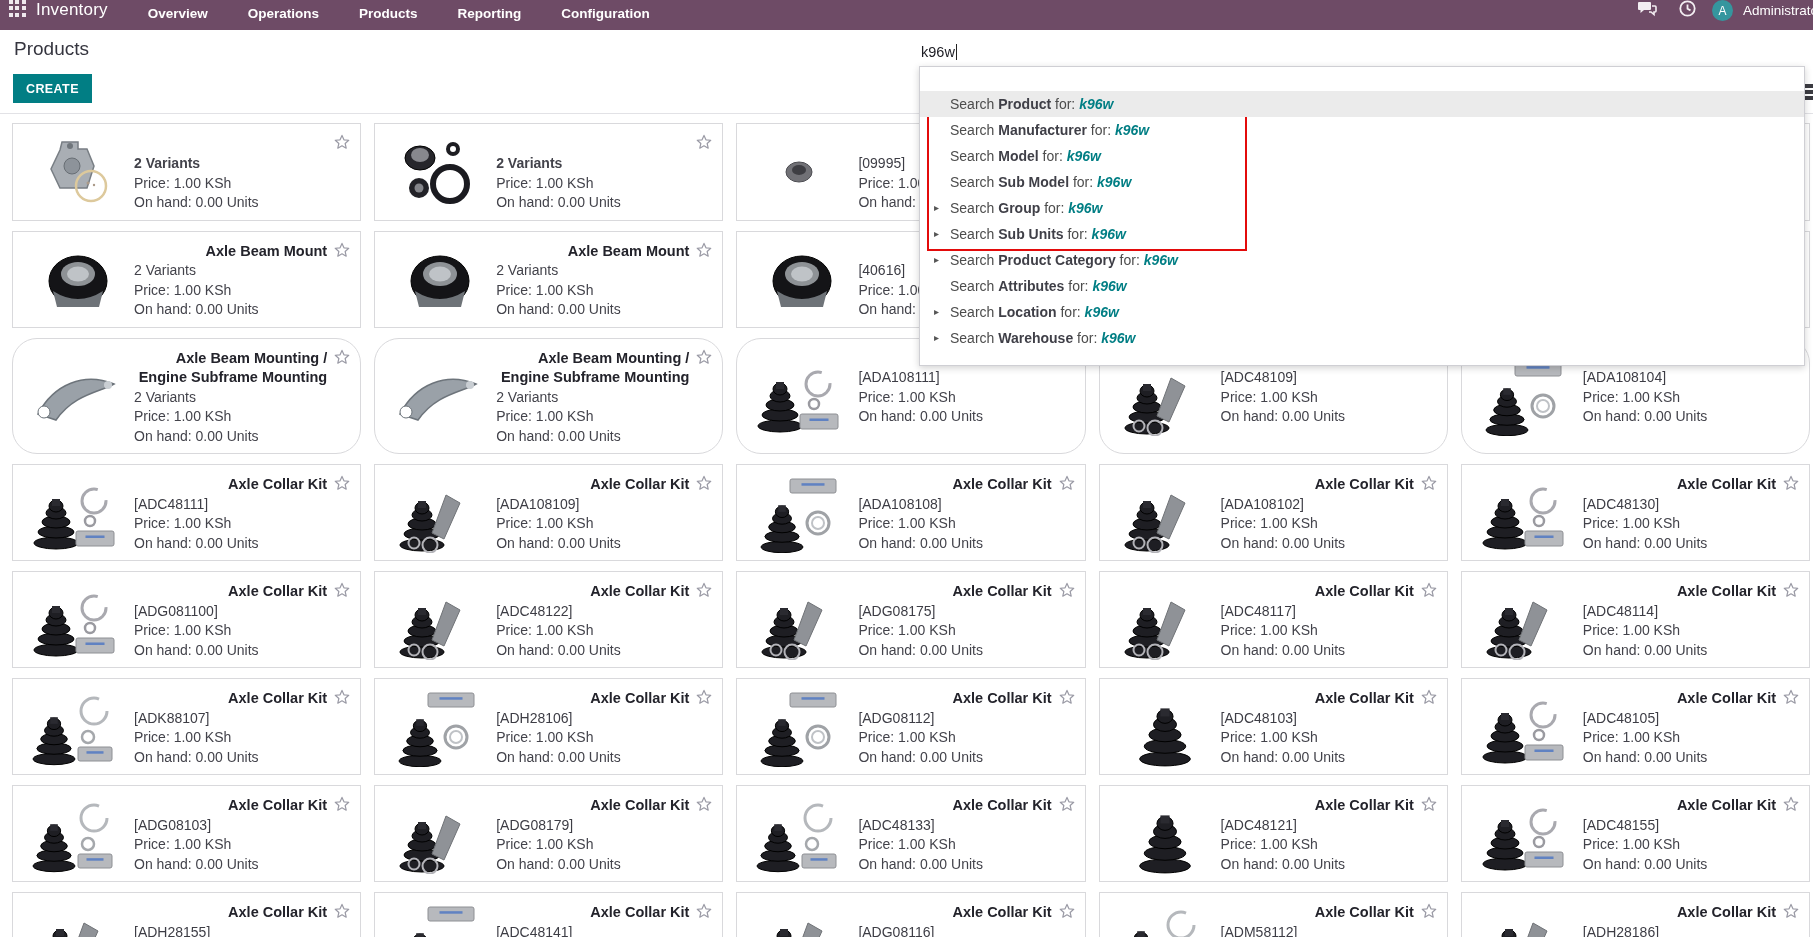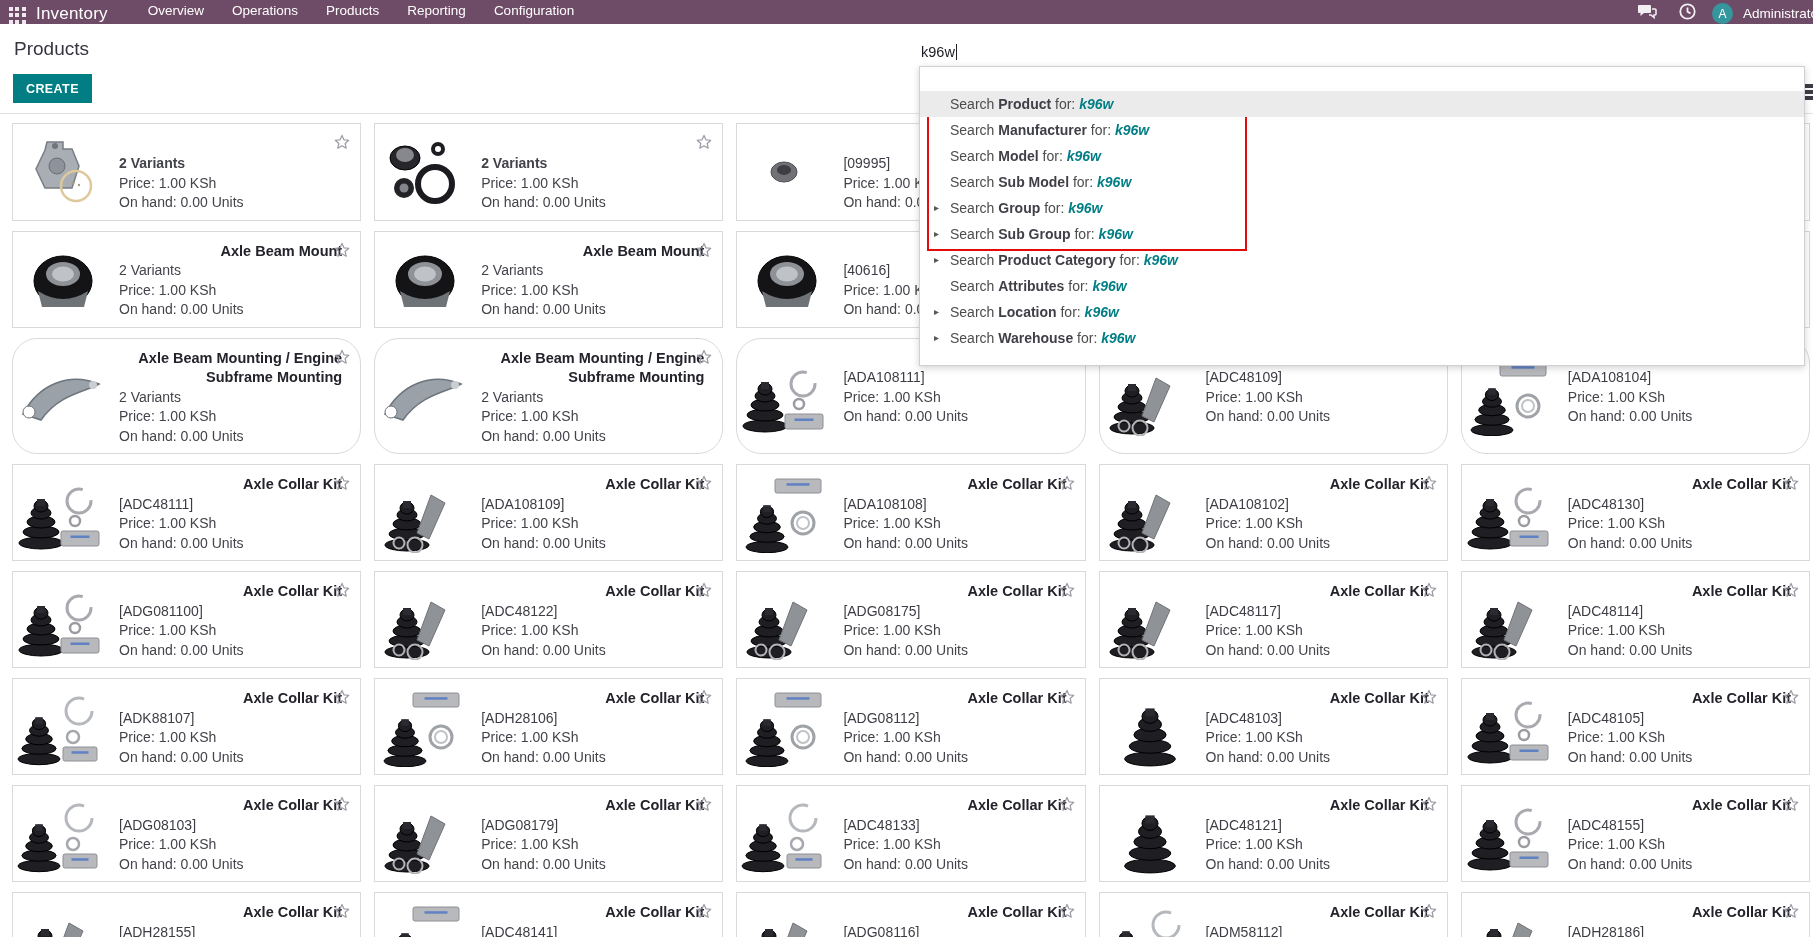--- a/index.html
+++ b/index.html
@@ -1,26 +1,26 @@
 <!DOCTYPE html>
 <html><head>
 <meta charset="utf-8">
 <style>
   * { margin:0; padding:0; box-sizing:border-box; }
   html,body { width:1813px; height:937px; overflow:hidden; background:#fff;
               font-family:"Liberation Sans", sans-serif; position:relative; }
 
   
-  .navbar { position:absolute; top:0; left:0; width:1813px; height:24px;
-            background:#6e4b66; display:flex; align-items:flex-end; color:#fff; z-index:50; }
+  .navbar { position:absolute; top:0; left:0; width:1813px; height:30px;
+            background:#6e4b66; display:flex; align-items:flex-start; color:#fff; z-index:50; }
   .apps-icon { width:17px; height:17px; margin:0 10px 0 9px; display:grid;
                grid-template-columns:repeat(3,1fr); gap:2px; cursor:pointer; }
   .apps-icon span { background:#efe9ee; width:4px; height:4px; }
   .brand { font-size:17px; margin-right:28px; font-weight:400; letter-spacing:.2px; }
-  .nav-menu { display:flex; gap:4px; }
+  .nav-menu { display:flex; gap:16px;font-weight:bold; }
   .nav-item { font-size:13.5px; padding:6px 12px; cursor:pointer; }
   .nav-right { margin-left:auto; display:flex; align-items:center; gap:10px; padding-right:0; }
   .nav-ico { width:30px; text-align:center; cursor:pointer; }
   .avatar { width:21px; height:21px; border-radius:50%; background:#35969e; color:#fff;
             font-size:12px; display:flex; align-items:center; justify-content:center; }
   .username { font-size:13.5px; white-space:nowrap; width:70px; overflow:hidden; }
 
   
   .page-title { position:absolute; left:14px; top:38px; font-size:19px; color:#35353f; }
   .create-btn { position:absolute; left:13px; top:74px; height:29px; padding:0 13px;
@@ -31,21 +31,21 @@
   .search-text { position:absolute; left:921px; top:42px; font-size:14.5px; color:#1b1b22;
                  display:flex; align-items:center; height:20px; }
   .search-caret { display:inline-block; width:1px; height:16px; background:#222; margin-left:1px; }
   .view-switcher { position:absolute; left:1802px; top:84px; width:24px; cursor:pointer; }
   .view-switcher div { height:4px; background:#3c3c42; margin-bottom:2px; width:22px; }
 
   
   .kanban { position:absolute; left:12px; top:123px; width:1798px;
             display:grid; grid-template-columns:repeat(5,1fr); column-gap:13px; row-gap:10px; }
   .card { background:#fff; border:1px solid #d9d9dc; min-height:97px; position:relative;
-          display:flex; padding:7px 0; cursor:pointer; }
+          display:flex; padding:7px 15px; cursor:pointer; }
   .card.tall { min-height:113px;border-radius:25px; }
   .card-img { width:100px; flex:0 0 100px; display:flex; align-items:center; justify-content:center; }
   .card-body { flex:1; padding-left:6px; padding-top:3px; }
   .card-body.pushed { padding-top:23px; }
   .c-name { font-size:14.5px; font-weight:bold; color:#23232b; line-height:19.5px; padding-right:18px;text-align:right; }
   .c-line { font-size:14px; color:#43434b; line-height:19.5px; }
   .c-code { font-size:14px; color:#3d3d45; line-height:19.5px; }
   .star { position:absolute; top:9px; right:9px; width:18px; height:18px; cursor:pointer; }
 
   
@@ -969,18 +969,18 @@
     </div>
   </div>
 
 <div class="dropdown" id="dropdown">
   <div class="red-box"></div>
 <div class="dd-row hl"><span>Search </span><b>Product</b><span> for: </span><span class="q">k96w</span></div>
     <div class="dd-row"><span>Search </span><b>Manufacturer</b><span> for: </span><span class="q">k96w</span></div>
     <div class="dd-row"><span>Search </span><b>Model</b><span> for: </span><span class="q">k96w</span></div>
     <div class="dd-row"><span>Search </span><b>Sub Model</b><span> for: </span><span class="q">k96w</span></div>
     <div class="dd-row"><span class="dd-caret">▸</span><span>Search </span><b>Group</b><span> for: </span><span class="q">k96w</span></div>
-    <div class="dd-row"><span class="dd-caret">▸</span><span>Search </span><b>Sub Group</b><span> for: </span><span class="q">k96w</span></div>
+    <div class="dd-row"><span class="dd-caret">▸</span><span>Search </span><b>Sub Units</b><span> for: </span><span class="q">k96w</span></div>
     <div class="dd-row"><span class="dd-caret">▸</span><span>Search </span><b>Product Category</b><span> for: </span><span class="q">k96w</span></div>
     <div class="dd-row"><span>Search </span><b>Attributes</b><span> for: </span><span class="q">k96w</span></div>
     <div class="dd-row"><span class="dd-caret">▸</span><span>Search </span><b>Location</b><span> for: </span><span class="q">k96w</span></div>
     <div class="dd-row"><span class="dd-caret">▸</span><span>Search </span><b>Warehouse</b><span> for: </span><span class="q">k96w</span></div>
   </div>
 
 </body></html>

